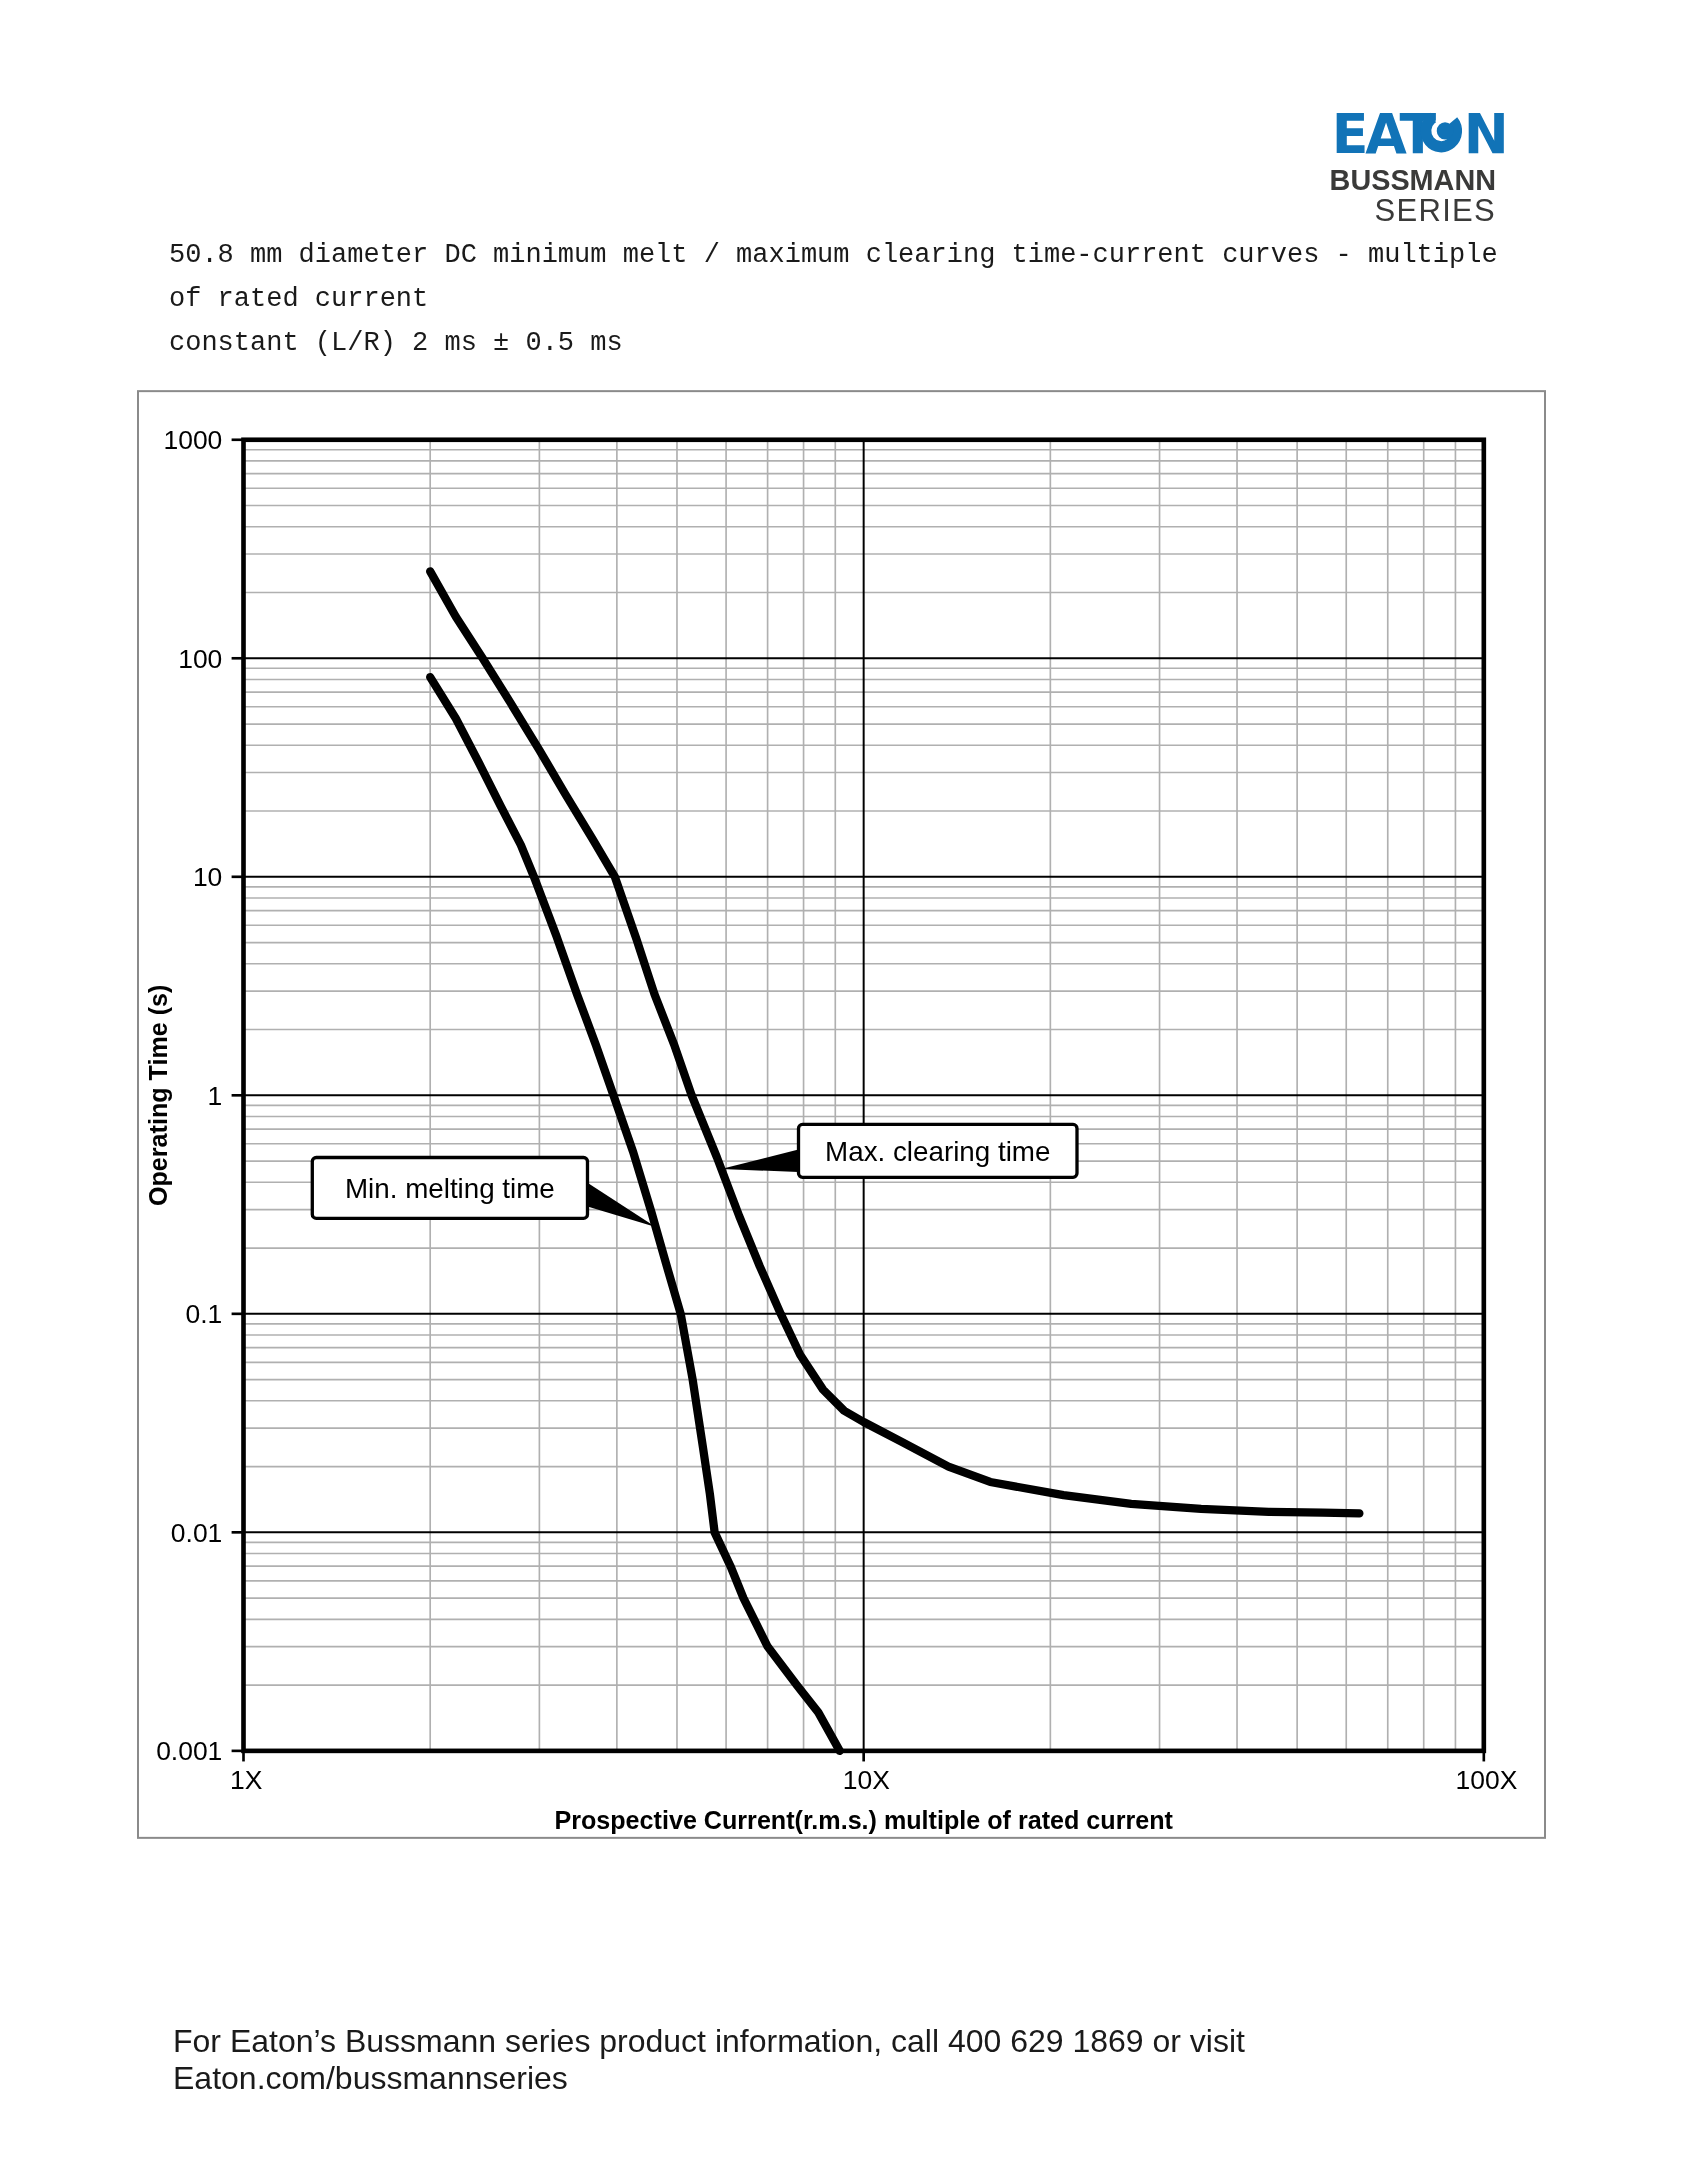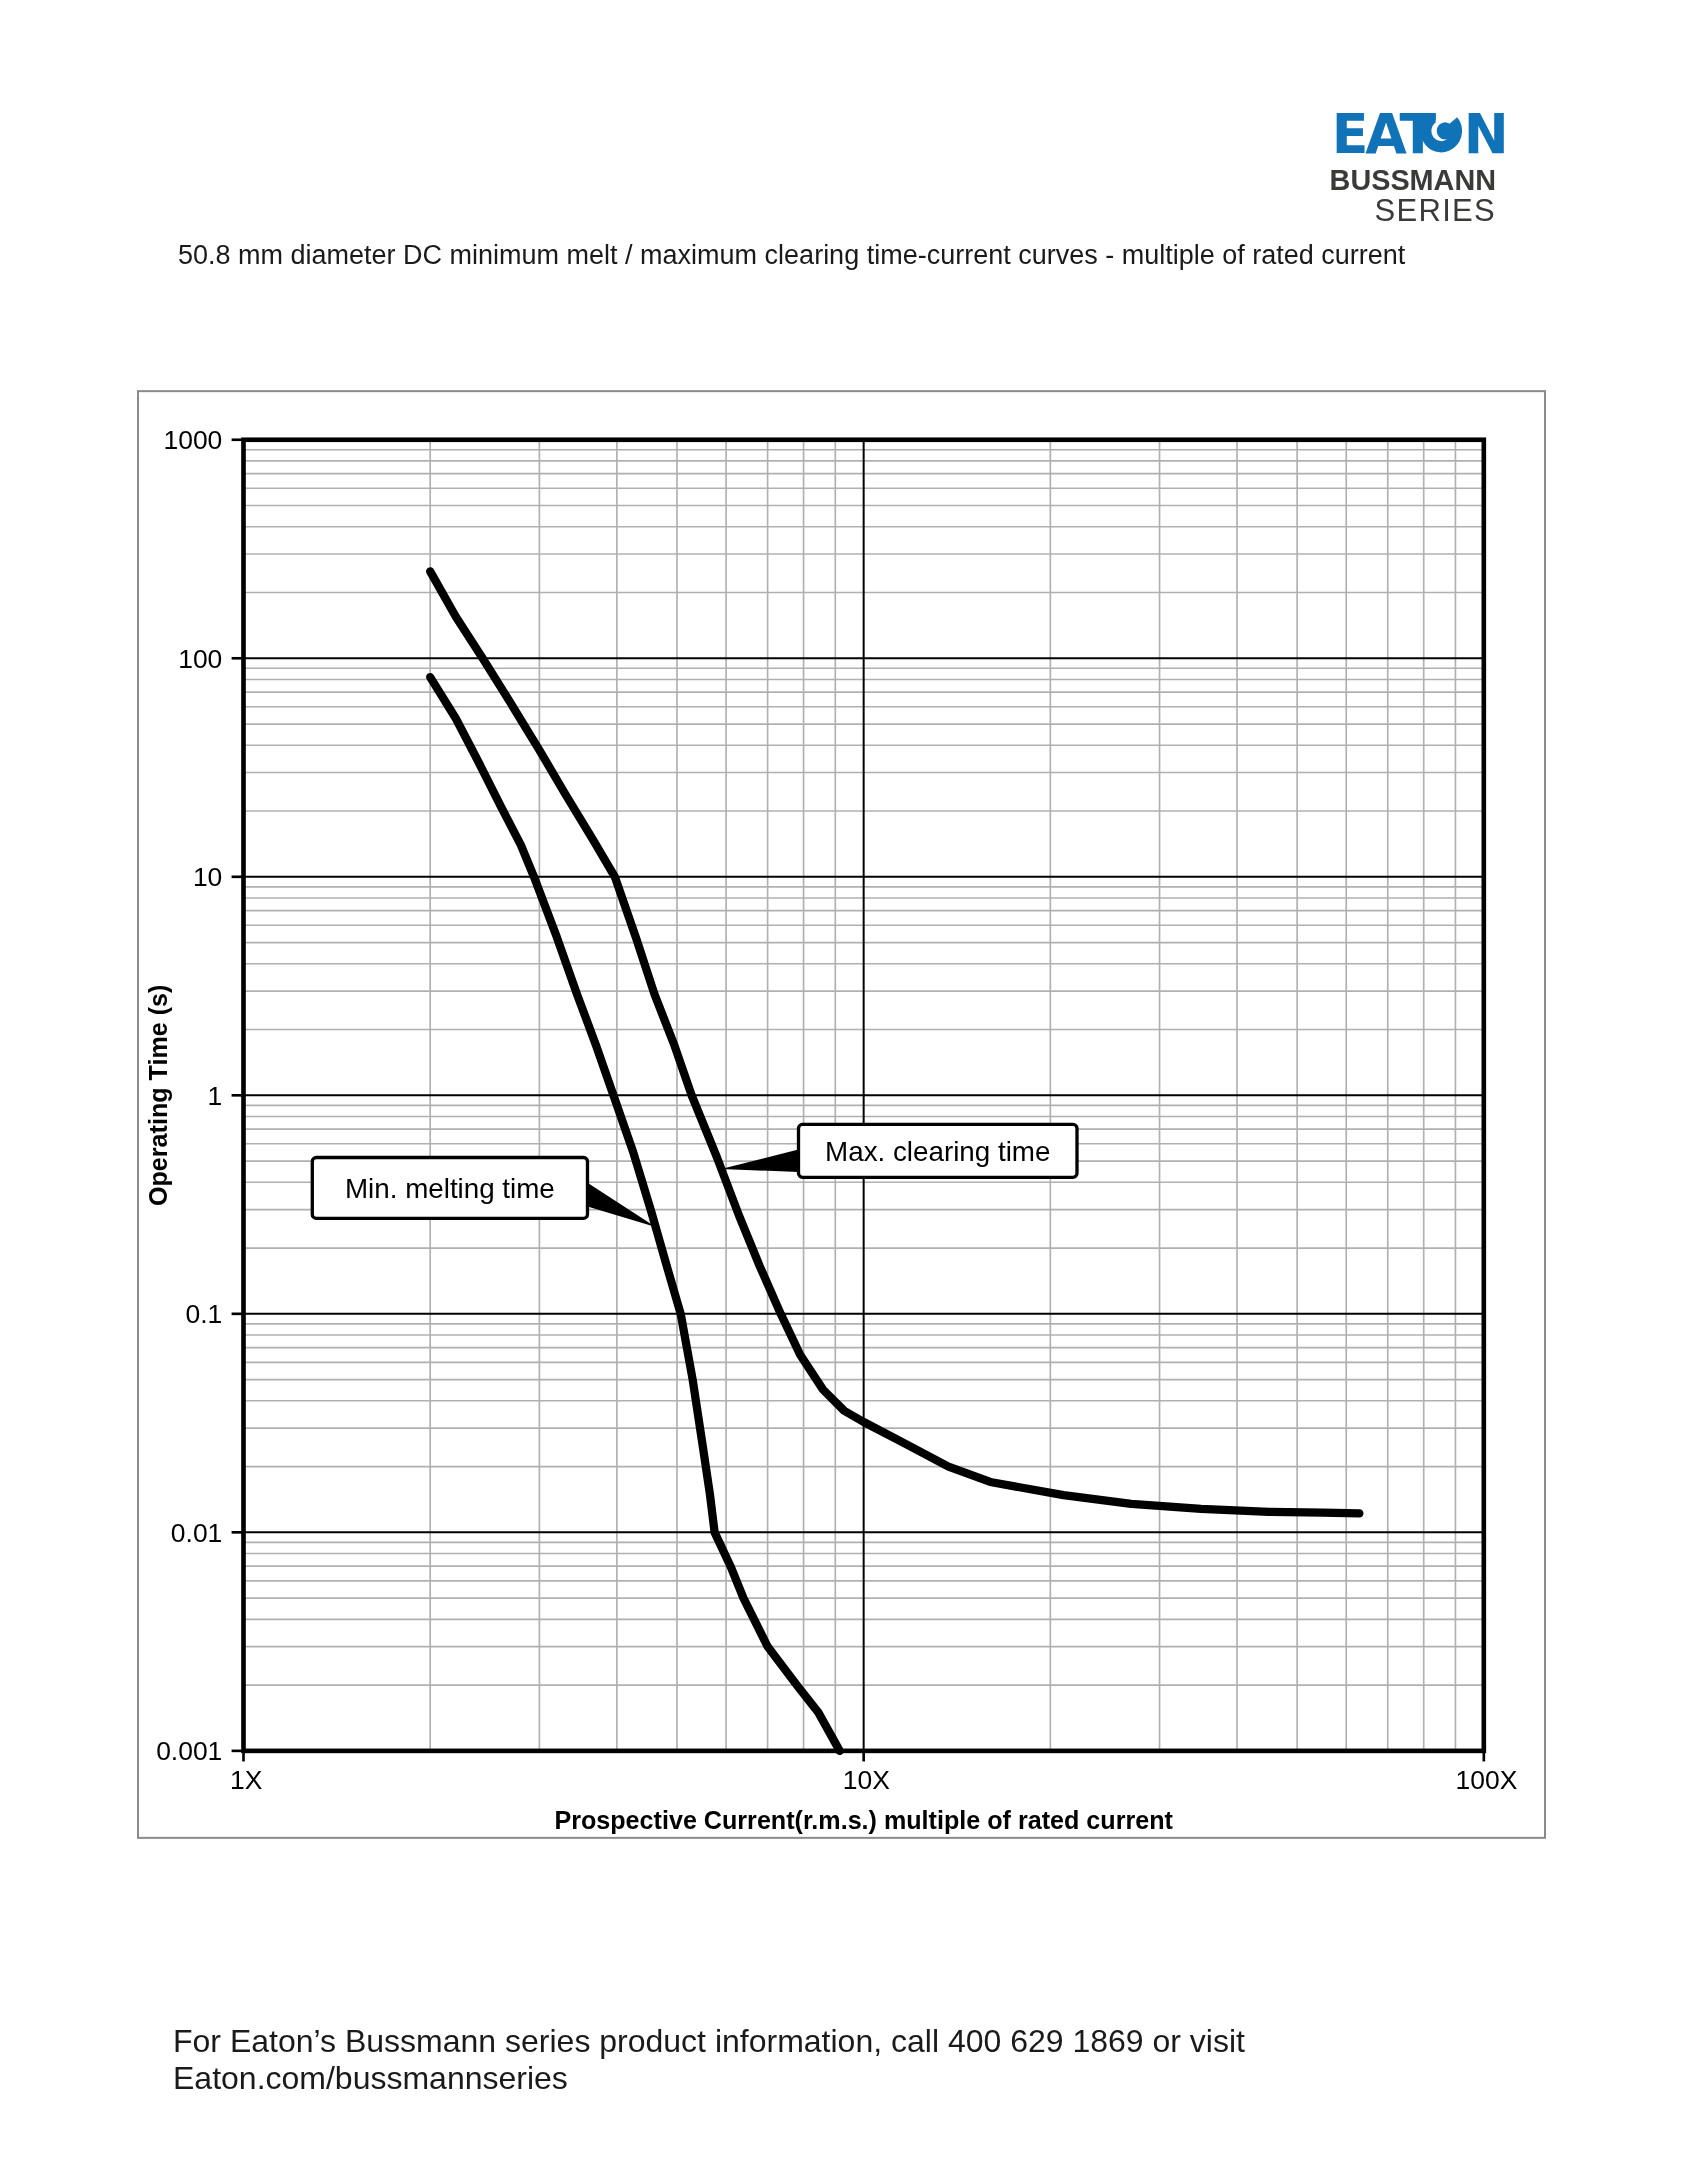--- a/index.html
+++ b/index.html
@@ -14,22 +14,22 @@
   .logo-sub{
     position:absolute;right:191px;top:163px;width:198px;
     text-align:right;font-weight:bold;font-size:30px;letter-spacing:0px;
     transform:scaleX(0.96);transform-origin:right center;
   }
   .logo-sub2{
     position:absolute;right:191px;top:193px;width:198px;
     text-align:right;font-size:31px;letter-spacing:1.3px;font-weight:400;
   }
   .doc-title{
-    position:absolute;left:178px;top:233px;width:1356px;
-    font-size:27px;line-height:44px;color:#1a1a1a;
+    position:absolute;left:169px;top:233px;width:1356px;
+    font-size:27px;line-height:44px;color:#1a1a1a;font-family:Liberation Mono, monospace;
   }
   .chart-frame{
     position:absolute;left:137px;top:390px;width:1518px;height:1449px;
   }
   .footer-text{
     position:absolute;left:173px;top:2023px;width:1389px;
     font-size:32px;color:#1a1a1a;
   }
 </style>
 </head>
@@ -45,20 +45,21 @@
           <circle cx="211" cy="57" r="13" fill="#1173b7"></circle>
           <text x="240" y="90" font-size="84" font-weight="bold" font-family="&quot;DejaVu Sans&quot;, sans-serif" fill="#1173b7">N</text>
         </g>
       </svg>
   </div>
   <div class="logo-sub" style="color: rgb(58, 58, 57);">BUSSMANN</div>
   <div class="logo-sub2" style="color: rgb(58, 58, 57);">SERIES</div>
 
   <div class="doc-title">
     <div>50.8 mm diameter DC minimum melt / maximum clearing time-current curves - multiple of rated current</div>
+    <div>constant (L/R) 2 ms ± 0.5 ms</div>
   </div>
 
   <div class="chart-frame">
     <svg id="chart-svg" width="1409" height="1449" viewBox="0 0 2130 2190">
         <rect x="1.5" y="1.5" width="2127" height="2187" fill="#ffffff" stroke="#8a8a8a" stroke-width="3"></rect>
         <g stroke="#b0b0b0" stroke-width="2.5">
           <line x1="161" y1="305.8930914323315" x2="2036" y2="305.8930914323315"></line>
           <line x1="161" y1="247.7242788576048" x2="2036" y2="247.7242788576048"></line>
           <line x1="161" y1="206.45284953132972" x2="2036" y2="206.45284953132972"></line>
           <line x1="161" y1="174.4402419010018" x2="2036" y2="174.4402419010018"></line>

